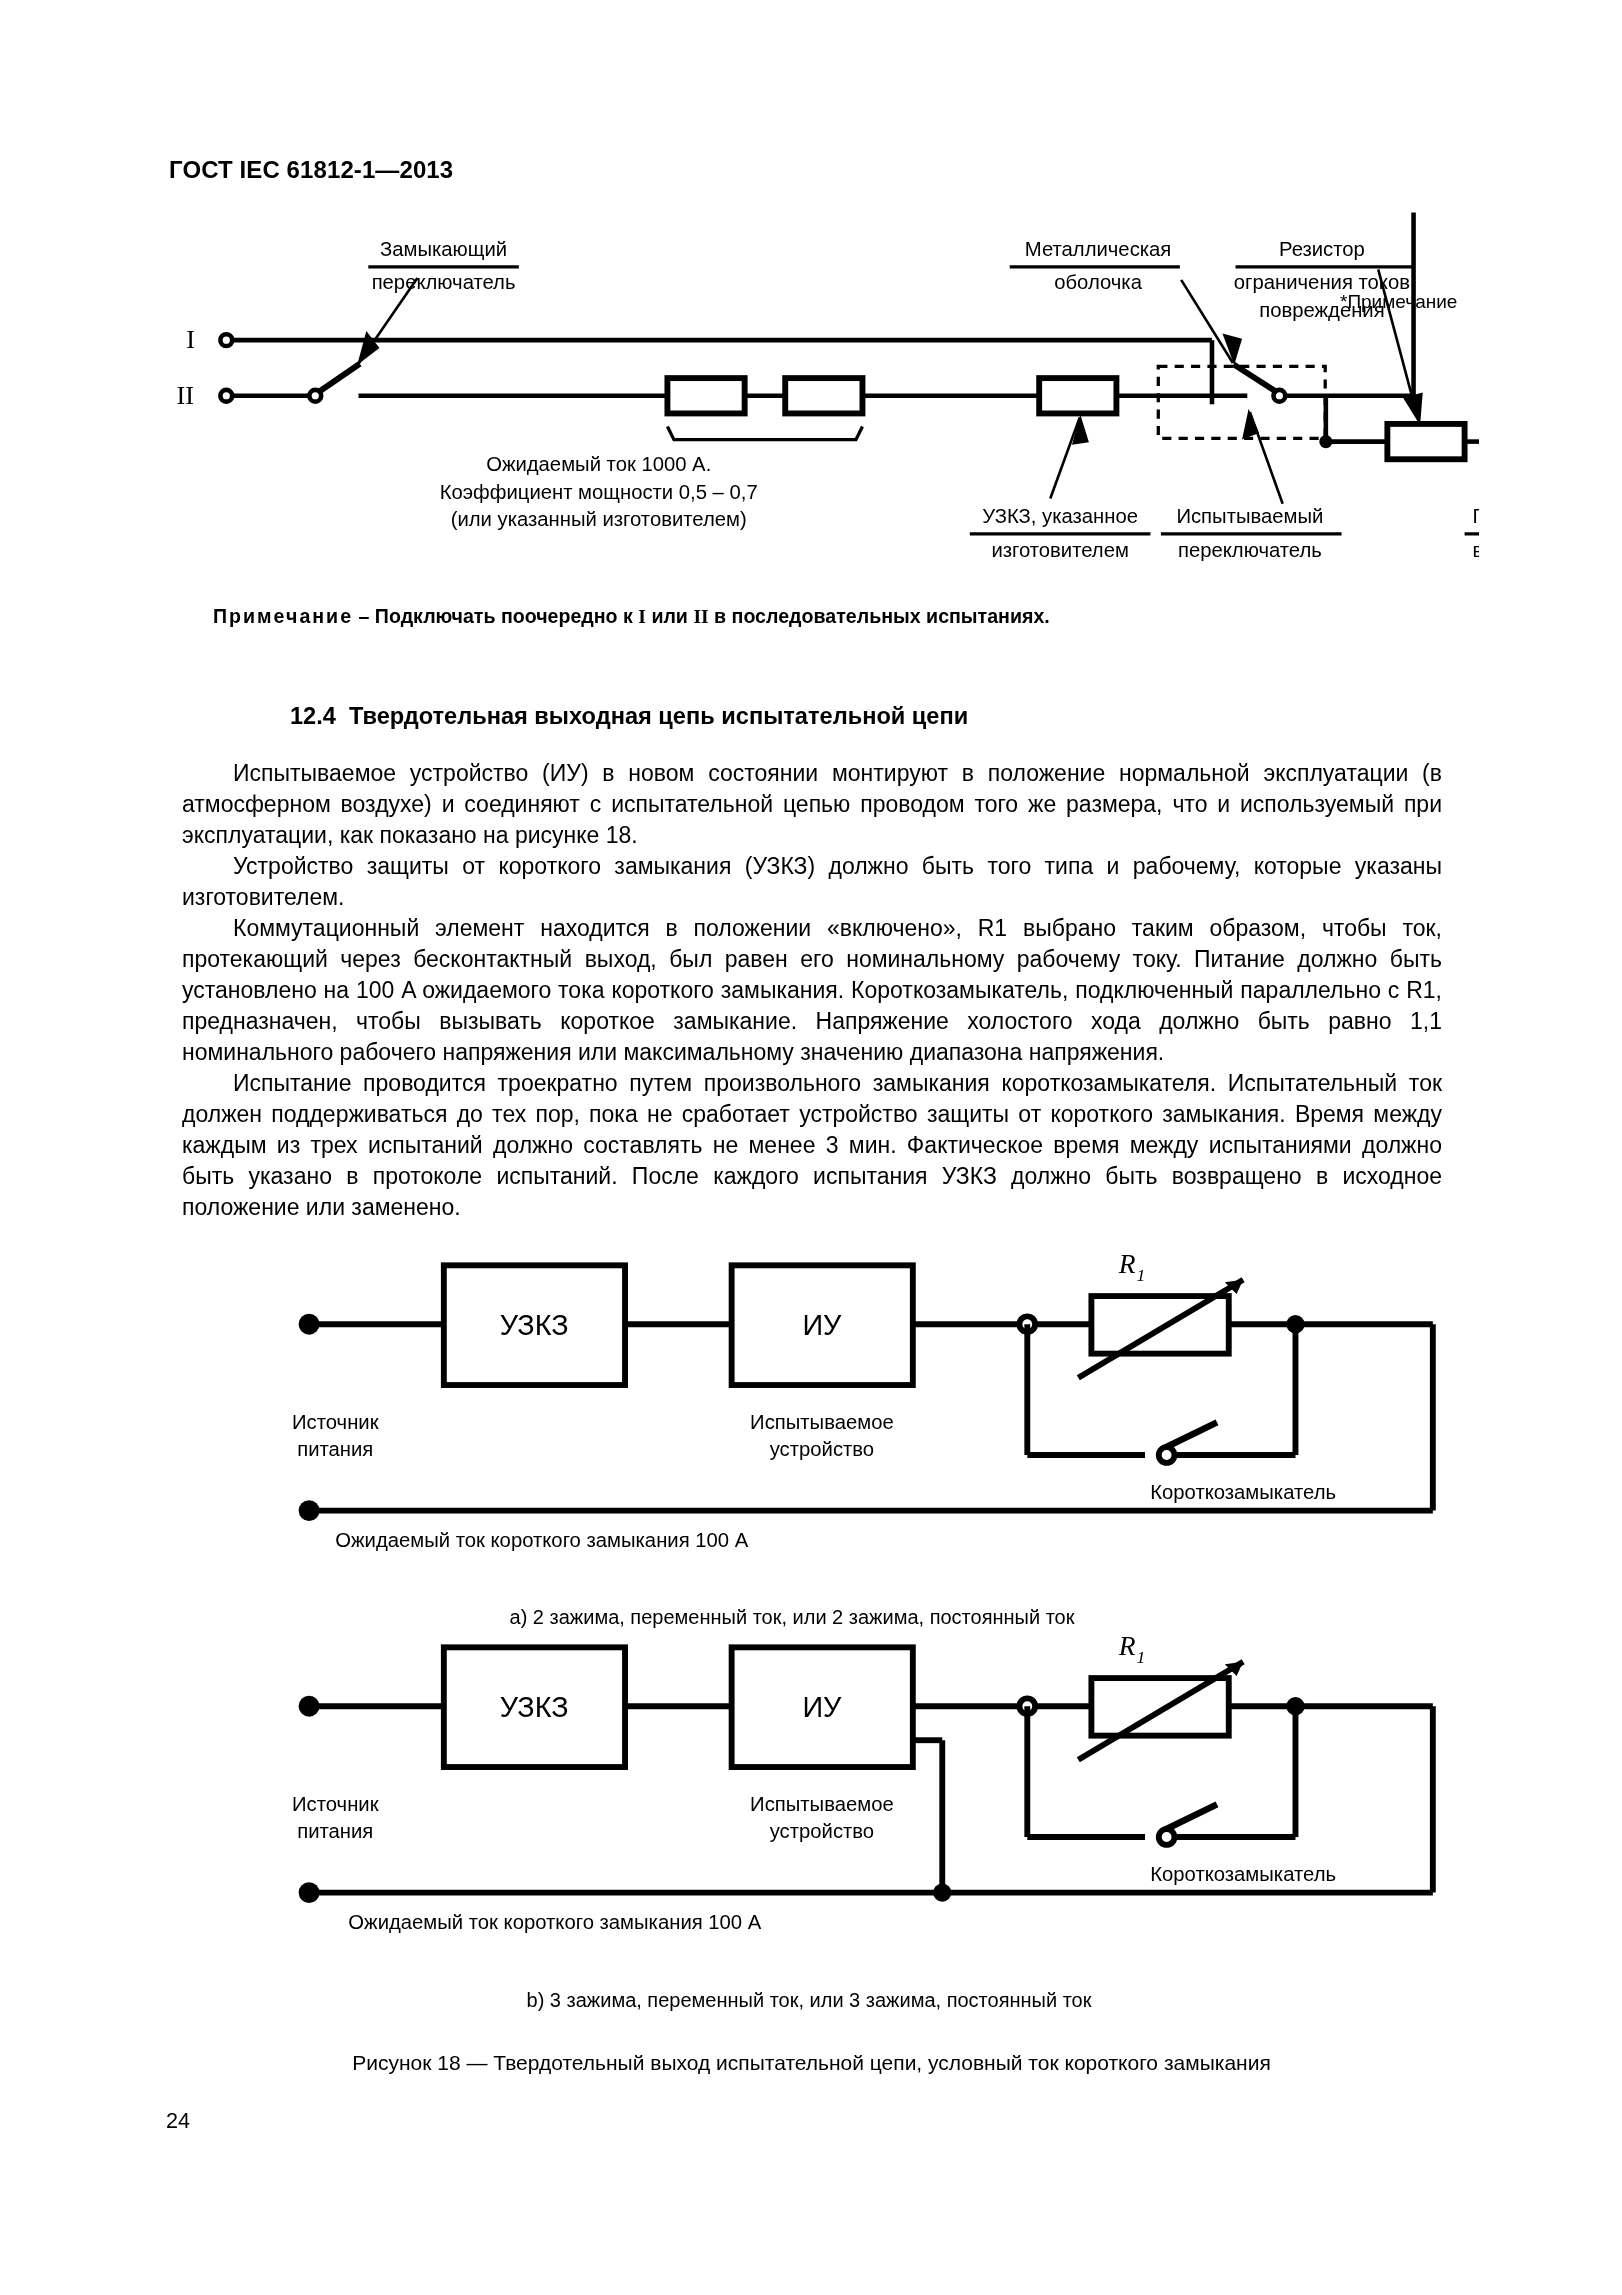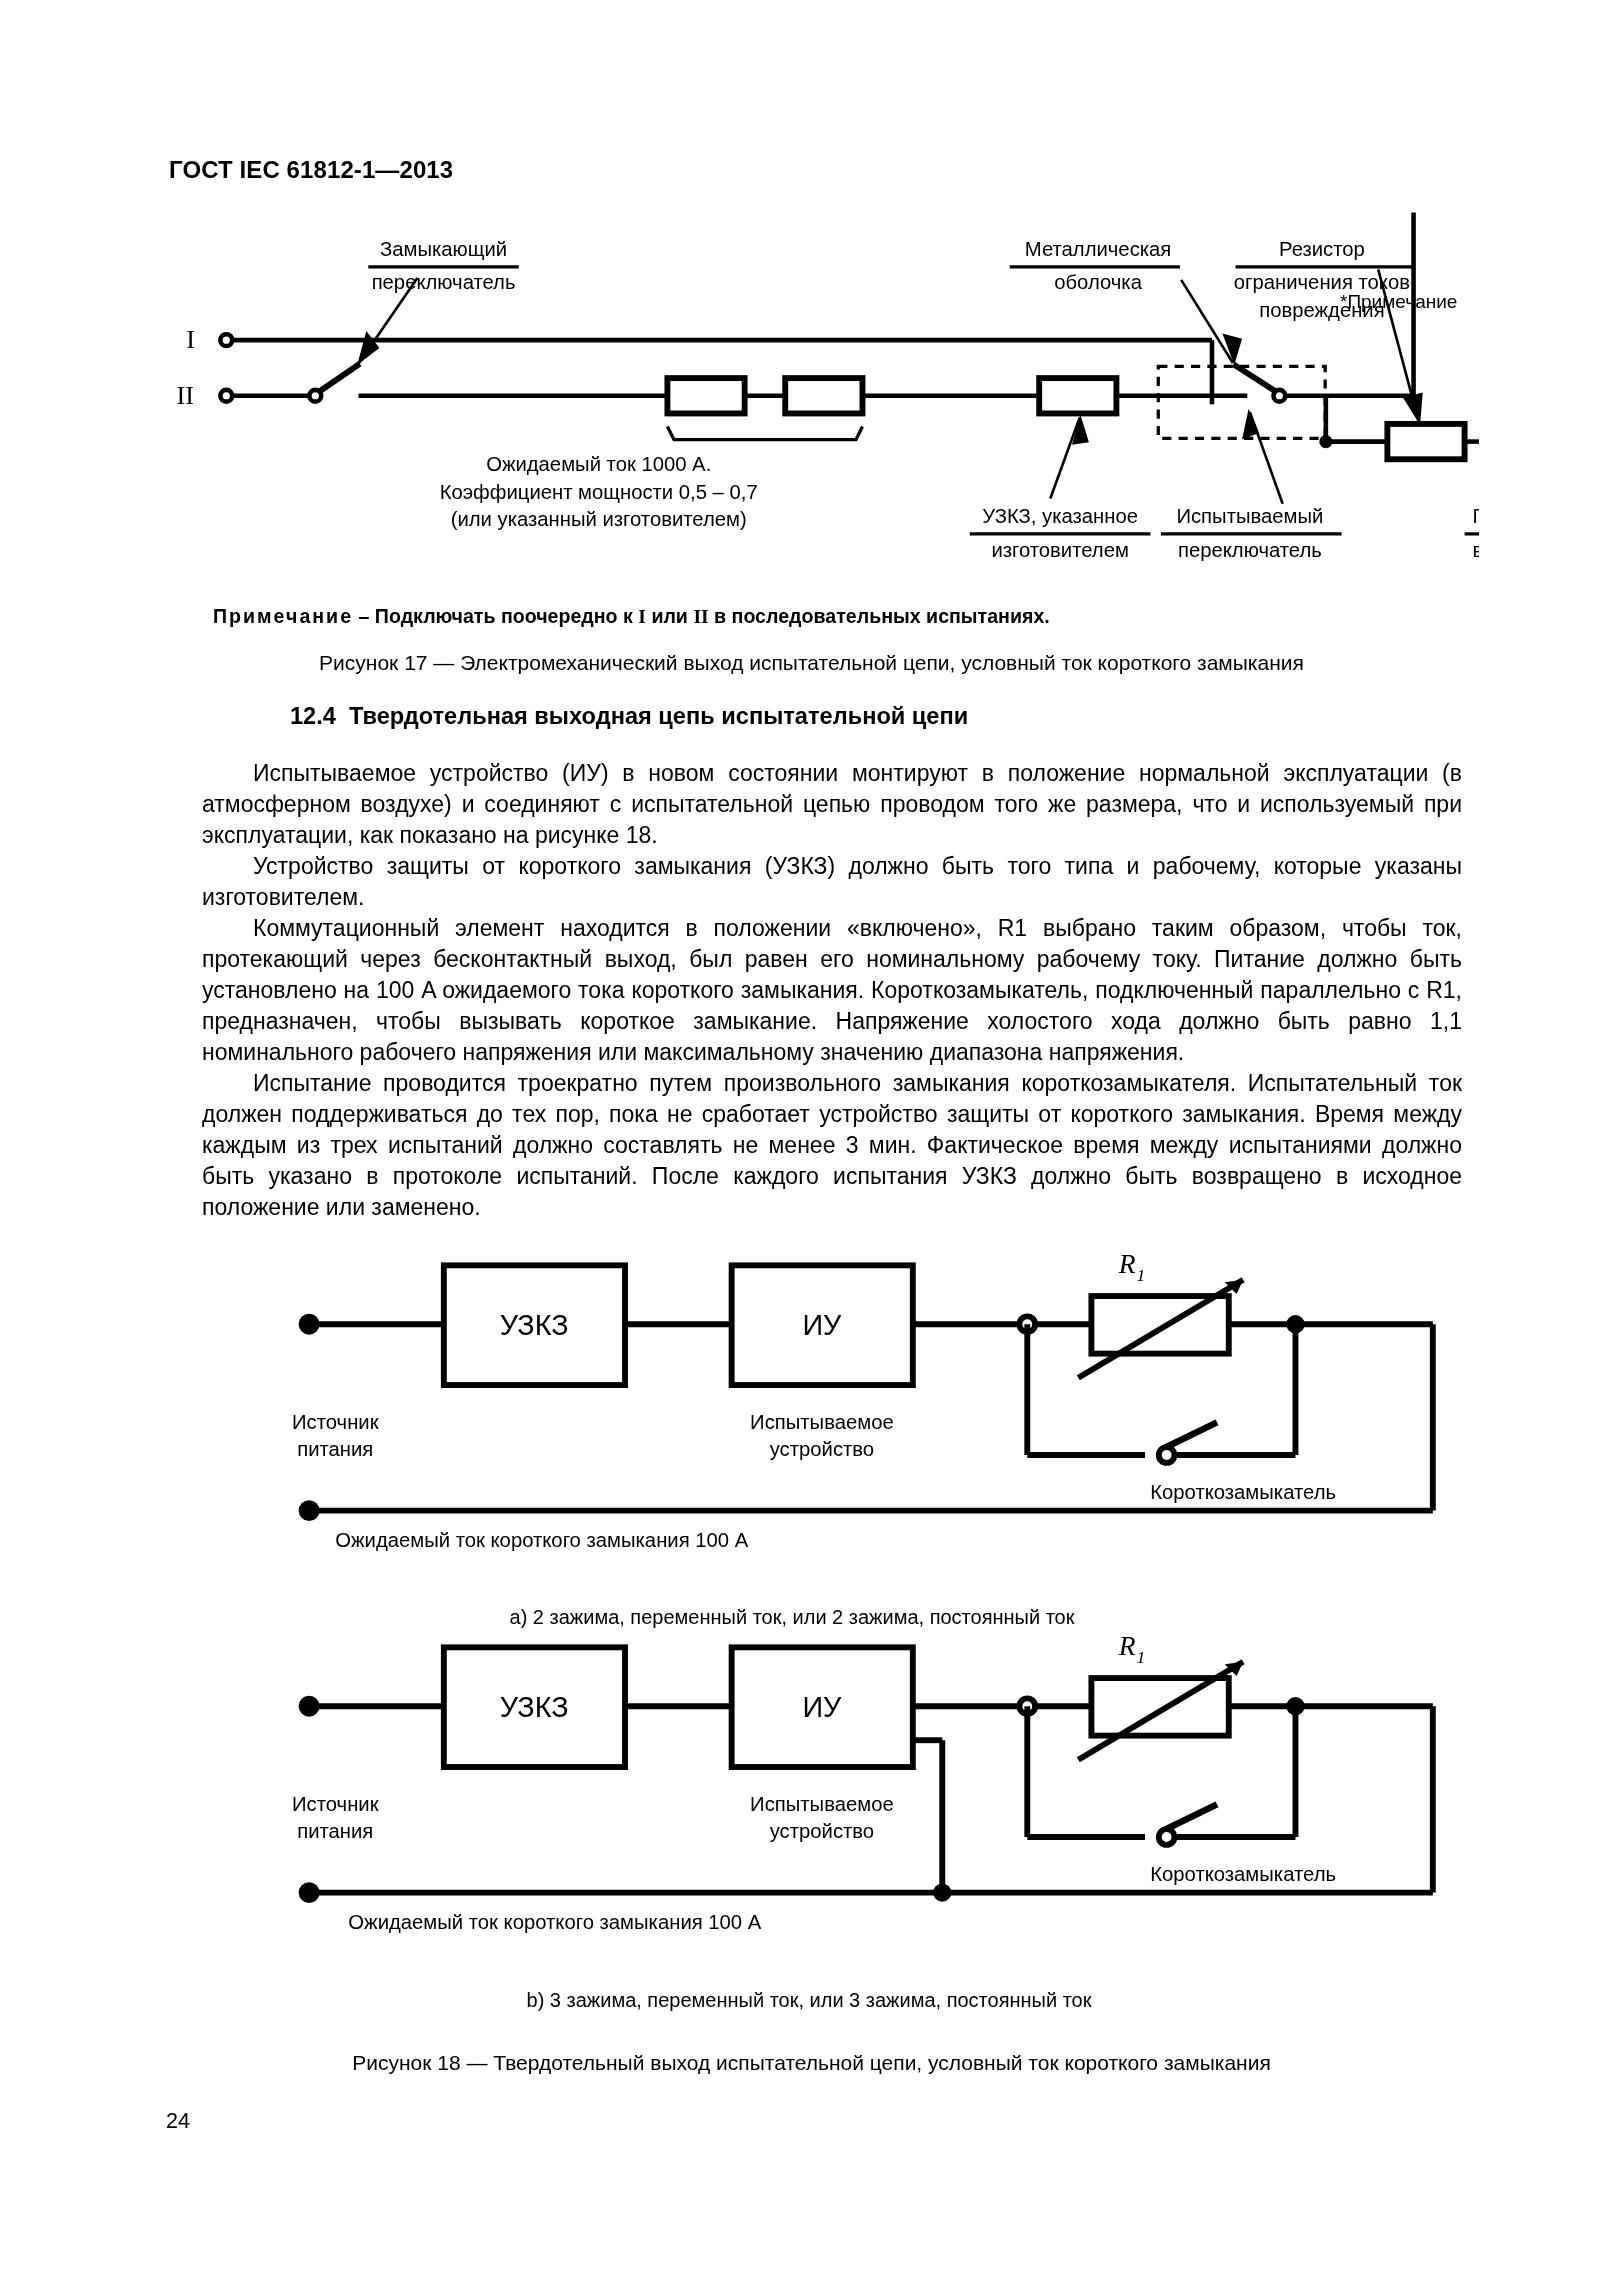--- a/index.html
+++ b/index.html
@@ -19,21 +19,20 @@
     font-size:24px; font-weight:bold; letter-spacing:0.1px;
   }
 
   
   .body-text {
     position:absolute;
     font-size:23px;
     line-height:31px;
     text-align:justify;
     text-justify:inter-word;
-    margin-left:20px;
   }
   .body-text p { margin:0; text-indent:51px; }
 
   .sec-head {
     position:absolute; left:252px; top:703px;
     font-size:23.6px; font-weight:bold;margin-left:38px;
   }
 
   .note-line {
     position:absolute; left:213px; top:605px;
@@ -172,21 +171,20 @@
       <text class="lbl" x="1990" y="552" text-anchor="start">вставка</text>
     </svg>
   </div>
 
   <div style="position:absolute; left:1340px; top:291px; font-size:19px;">*Примечание</div>
 
   <div class="note-line">
     <span class="sp">Примечание</span><span> – </span><span>Подключать поочередно к </span><span class="rn">I</span><span> или </span><span class="rn">II</span><span> в последовательных испытаниях.</span>
   </div>
 
-  <div class="fig-cap" style="left:170px; top:651px; width:1283px;">Рисунок 17 — Электромеханический выход испытательной цепи, условный ток короткого замыкания</div>
 
   <div class="sec-head">
     <span>12.4</span>&nbsp;&nbsp;<span>Твердотельная выходная цепь испытательной цепи</span>
   </div>
 
   <div class="body-text" style="left:182px; top:758px; width:1260px;">
     <p>Испытываемое устройство (ИУ) в новом состоянии монтируют в положение нормальной эксплуатации (в атмосферном воздухе) и соединяют с испытательной цепью проводом того же размера, что и используемый при эксплуатации, как показано на рисунке 18.</p>
     <p>Устройство защиты от короткого замыкания (УЗКЗ) должно быть того типа и рабочему, которые указаны изготовителем.</p>
     <p>Коммутационный элемент находится в положении «включено», R1 выбрано таким образом, чтобы ток, протекающий через бесконтактный выход, был равен его номинальному рабочему току. Питание должно быть установлено на 100 A ожидаемого тока короткого замыкания. Короткозамыкатель, подключенный параллельно с R1, предназначен, чтобы вызывать короткое замыкание. Напряжение холостого хода должно быть равно 1,1 номинального рабочего напряжения или максимальному значению диапазона напряжения.</p>
     <p>Испытание проводится троекратно путем произвольного замыкания короткозамыкателя. Испытательный ток должен поддерживаться до тех пор, пока не сработает устройство защиты от короткого замыкания. Время между каждым из трех испытаний должно составлять не менее 3 мин. Фактическое время между испытаниями должно быть указано в протоколе испытаний. После каждого испытания УЗКЗ должно быть возвращено в исходное положение или заменено.</p>

